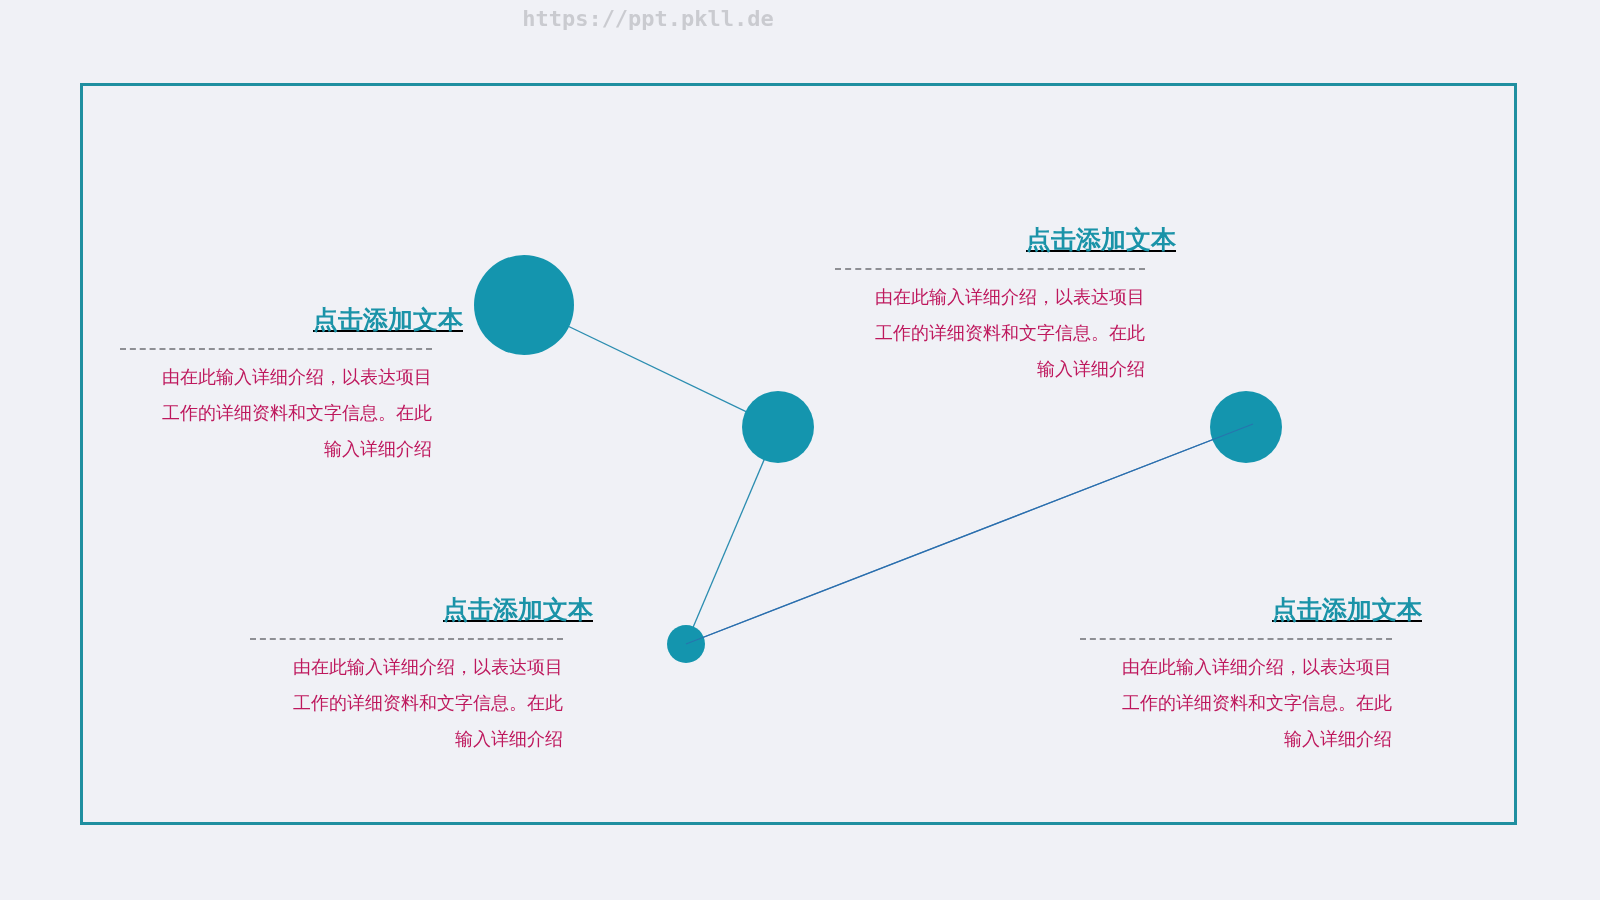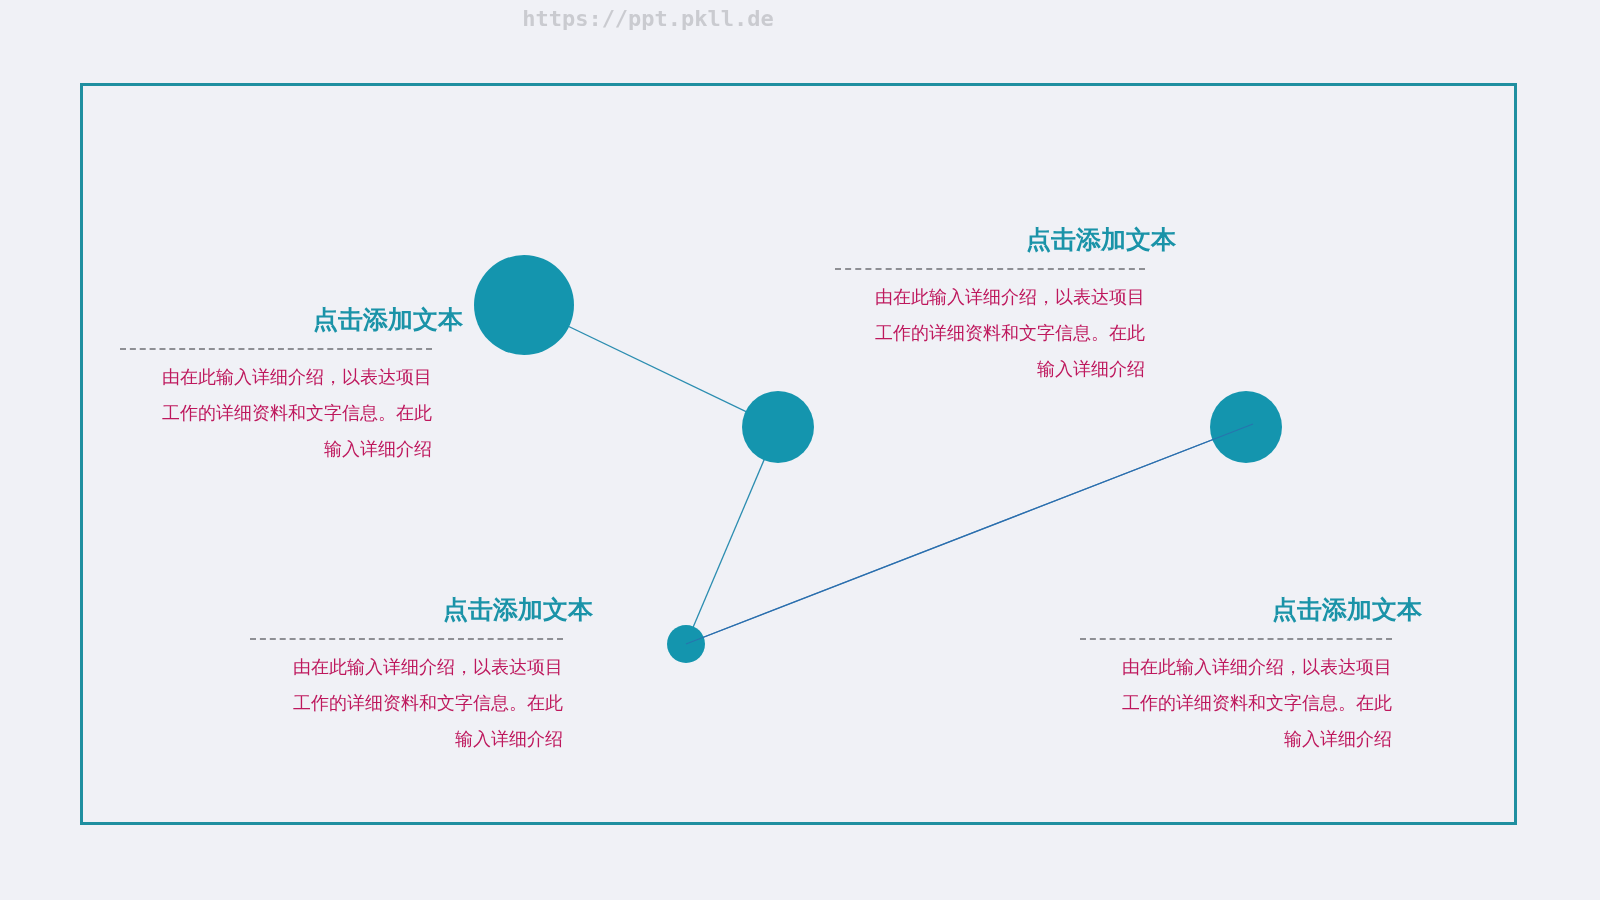--- a/index.html
+++ b/index.html
@@ -36,20 +36,21 @@
       position: absolute;
       left: 0;
       top: 0;
       width: 1600px;
       height: 900px;
     }
     .block {
       position: absolute;
       width: 340px;
       text-align: right;
+      text-decoration: underline;
     }
     .block .title {
       font-size: 25px;
       font-weight: bold;
       color: #1A93A8;
       line-height: 30px;
       height: 30px;
       white-space: nowrap;
     }
     .block .dash {

